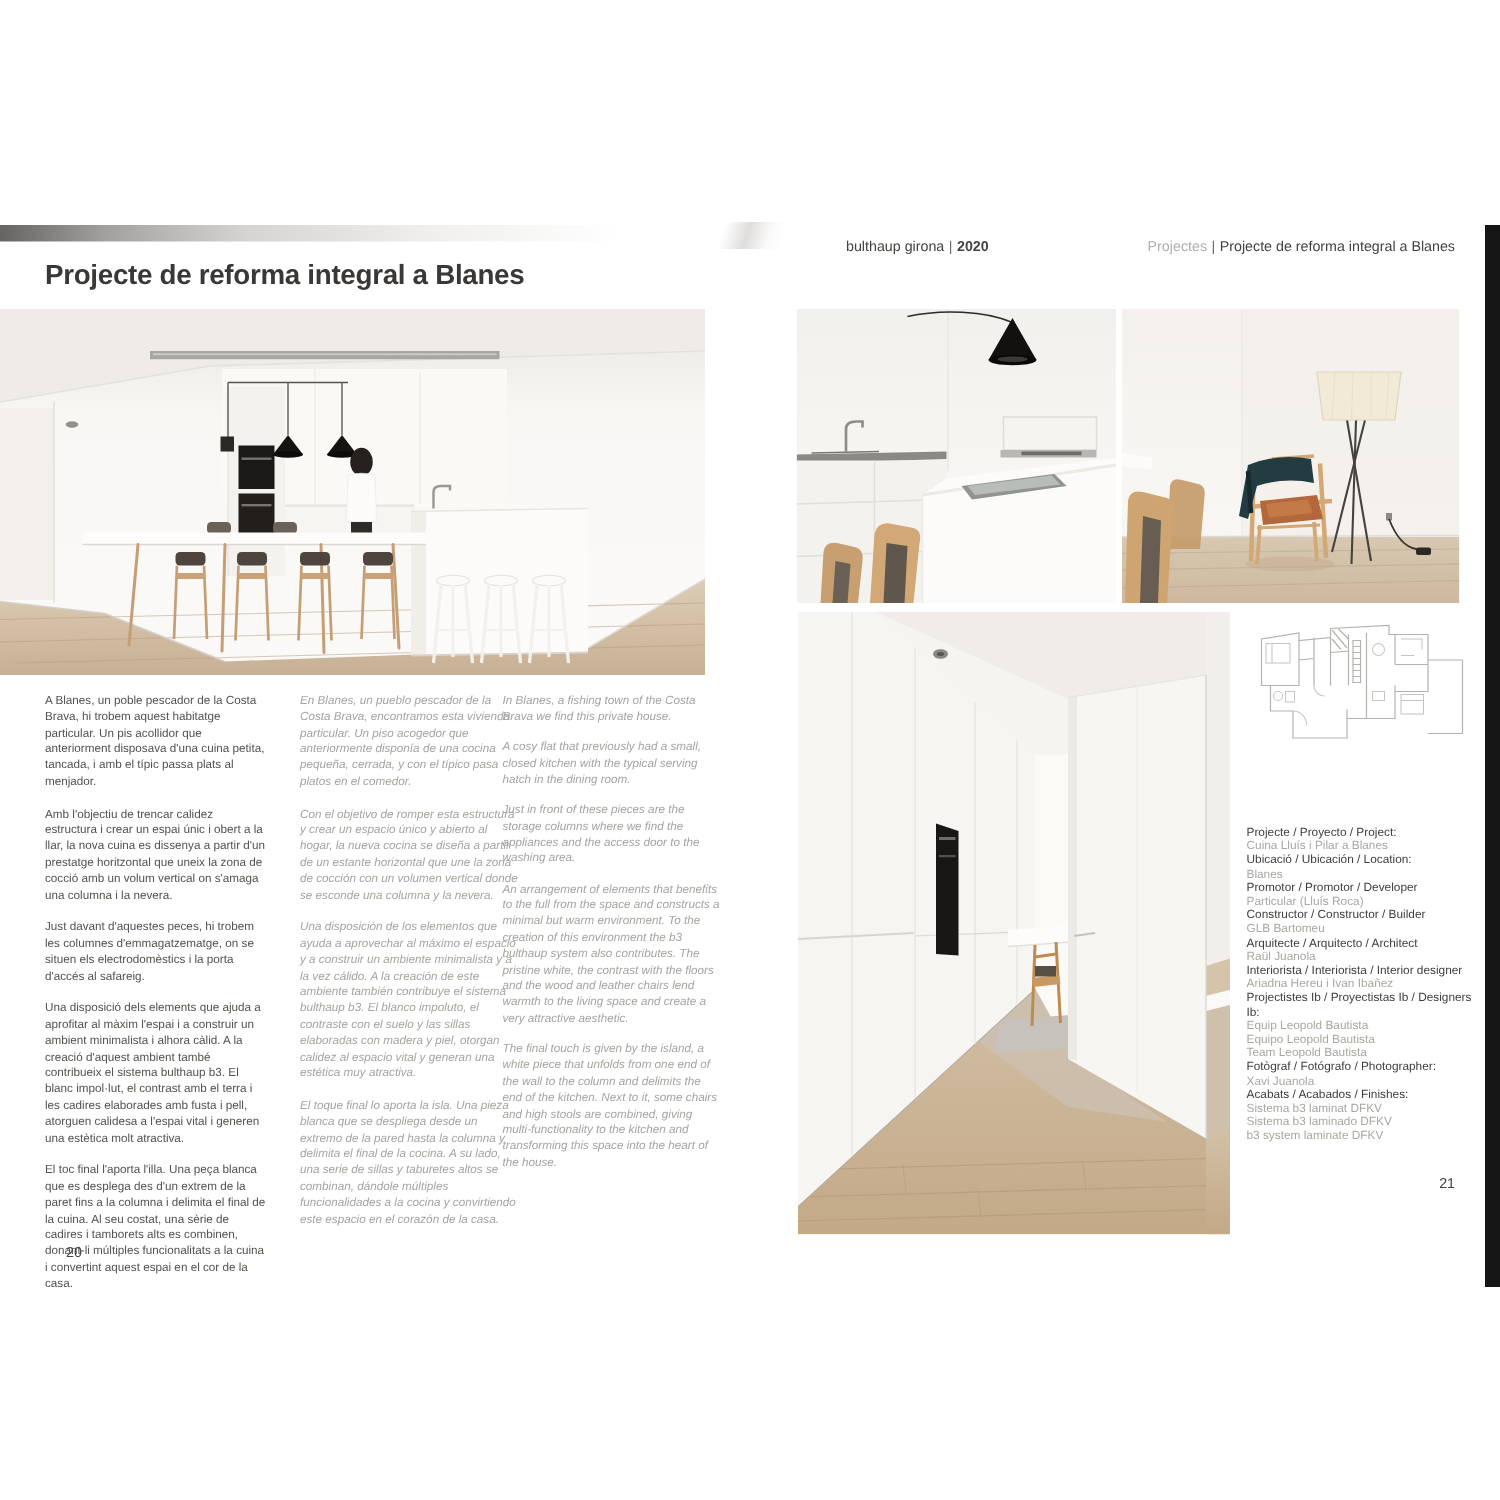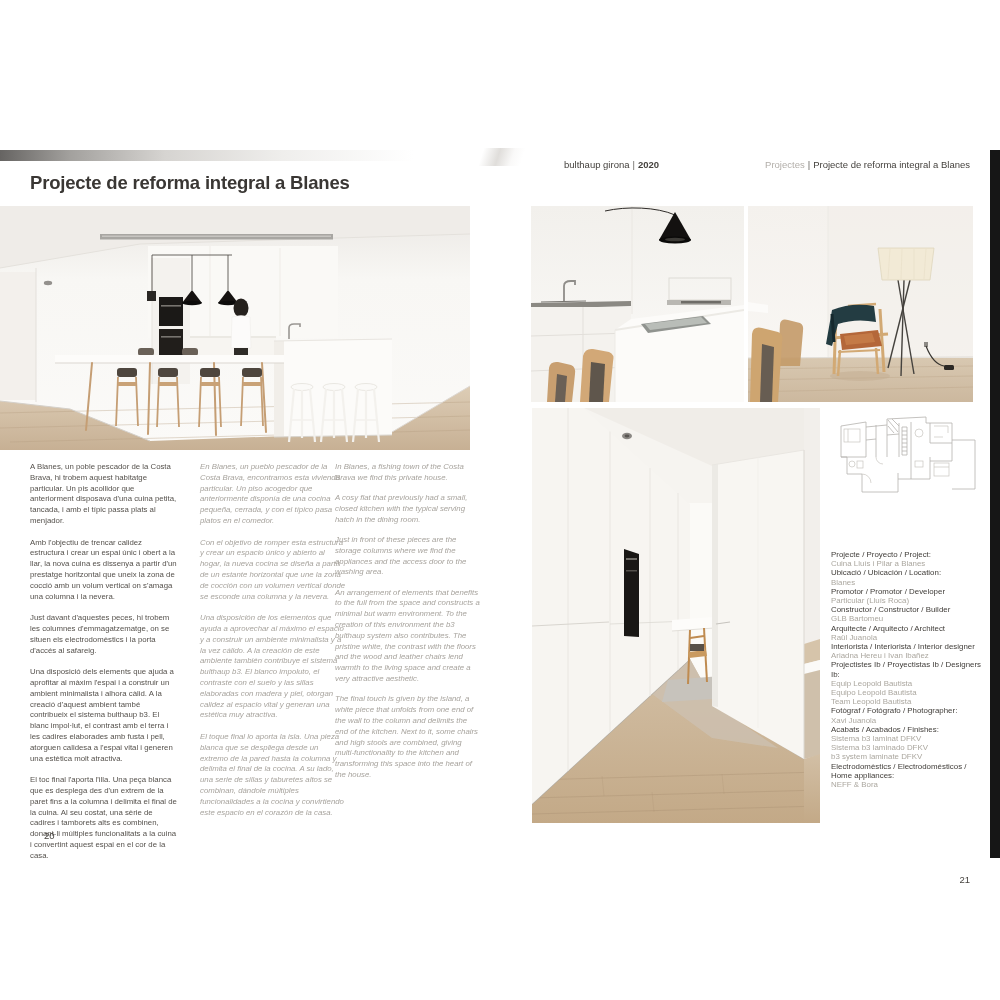--- a/index.html
+++ b/index.html
@@ -38,21 +38,21 @@
   .hdr .sep{margin:0 3px;color:#6b6863;}
   .hdr b{font-weight:700;}
   .muted{color:#b2aea9;}
 
   .credits{position:absolute;left:831px;top:506px;width:158px;font-size:7.9px;line-height:9.2px;margin-top:44px;}
   .credits .cl{color:#403d39;}
   .credits .cv{color:#aba79f;}
 
   .pn{position:absolute;font-size:9.5px;color:#46433f;}
   .pn-left{left:44px;top:830px;}
-  .pn-right{right:30px;top:874px;}
+  .pn-right{right:30px;top:784px;}
 </style>
 </head>
 <body>
 
 <div class="canvas">
 
   <div class="top-strip"></div>
   <div class="gutter-shade"></div>
   <div class="right-bar"></div>
 
@@ -369,21 +369,17 @@
     <div>
       <div class="cl">Fotògraf / Fotógrafo / Photographer:</div>
       <div class="cv">Xavi Juanola</div>
     </div>
     <div>
       <div class="cl">Acabats / Acabados / Finishes:</div>
       <div class="cv">Sistema b3 laminat DFKV</div>
       <div class="cv">Sistema b3 laminado DFKV</div>
       <div class="cv">b3 system laminate DFKV</div>
     </div>
-    <div>
-      <div class="cl">Electrodomèstics / Electrodomésticos / Home appliances:</div>
-      <div class="cv">NEFF &amp; Bora</div>
-    </div>
   </div>
 
   <div class="pn pn-right">21</div>
 
 </div>
 
 </body></html>

